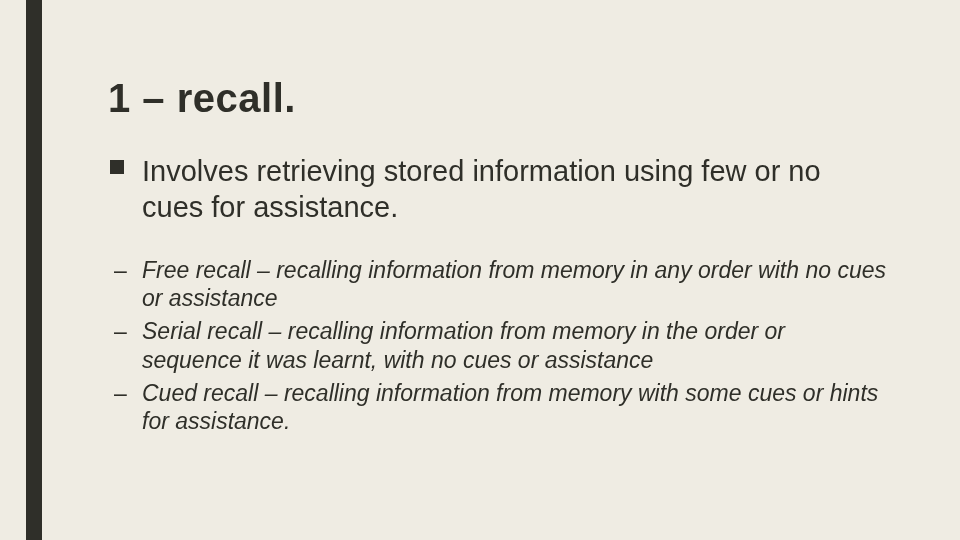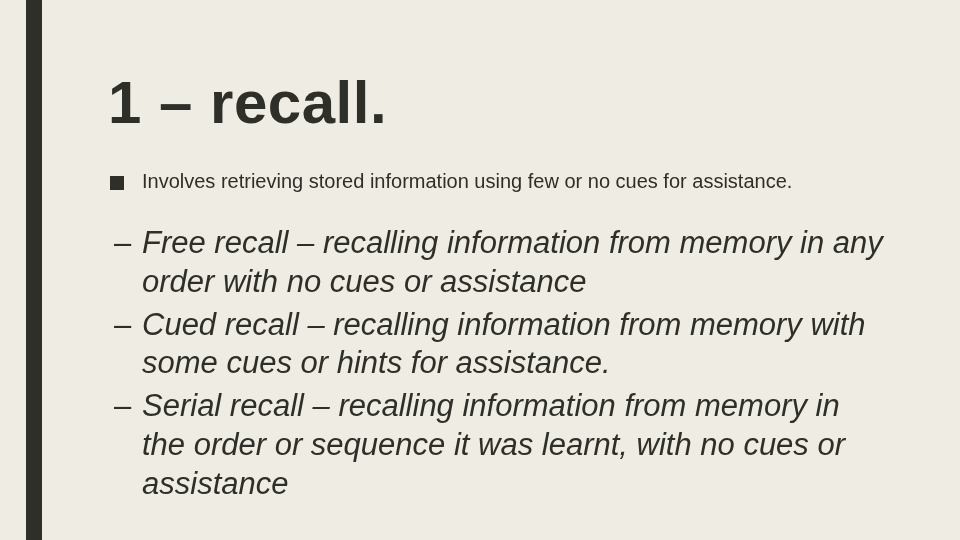--- a/index.html
+++ b/index.html
@@ -20,55 +20,55 @@
     height: 540px;
     background: #2f2f29;
   }
   .slide {
     position: absolute;
     left: 108px;
     top: 60px;
     width: 780px;
   }
   .title {
-    font-size: 60px;
+    font-size: 40px;
     font-weight: 700;
     letter-spacing: 0.5px;
-    margin: 8px 0 32px 0;
+    margin: 16px 0 32px 0;
   }
   ul.square {
     list-style: none;
     margin: 0 0 30px 0;
     padding: 0;
   }
   ul.square > li {
     position: relative;
     padding-left: 34px;
-    font-size: 20px;
+    font-size: 29px;
     line-height: 1.25;
     margin-bottom: 16px;
   }
   ul.square > li::before {
     content: "";
     position: absolute;
     left: 2px;
     top: 7px;
     width: 14px;
     height: 14px;
     background: #2f2f29;
   }
   ul.dash {
     list-style: none;
     margin: 0;
     padding: 0;
   }
   ul.dash > li {
     position: relative;
     padding-left: 34px;
-    font-size: 31px;
+    font-size: 23px;
     line-height: 1.25;
     font-style: italic;
     margin-bottom: 4px;
   }
   ul.dash > li::before {
     content: "–";
     position: absolute;
     left: 6px;
     top: 0;
     font-style: normal;
@@ -81,16 +81,16 @@
 
 <div class="slide">
   <h1 class="title">1 – recall.</h1>
 
   <ul class="square">
     <li>Involves retrieving stored information using few or no cues for assistance.</li>
   </ul>
 
   <ul class="dash">
     <li>Free recall – recalling information from memory in any order with no cues or assistance</li>
+    <li>Serial recall – recalling information from memory in the order or sequence it was learnt, with no cues or assistance</li>
     <li>Cued recall – recalling information from memory with some cues or hints for assistance.</li>
-    <li>Serial recall – recalling information from memory in the order or sequence it was learnt, with no cues or assistance</li>
   </ul>
 </div>
 
 </body></html>

